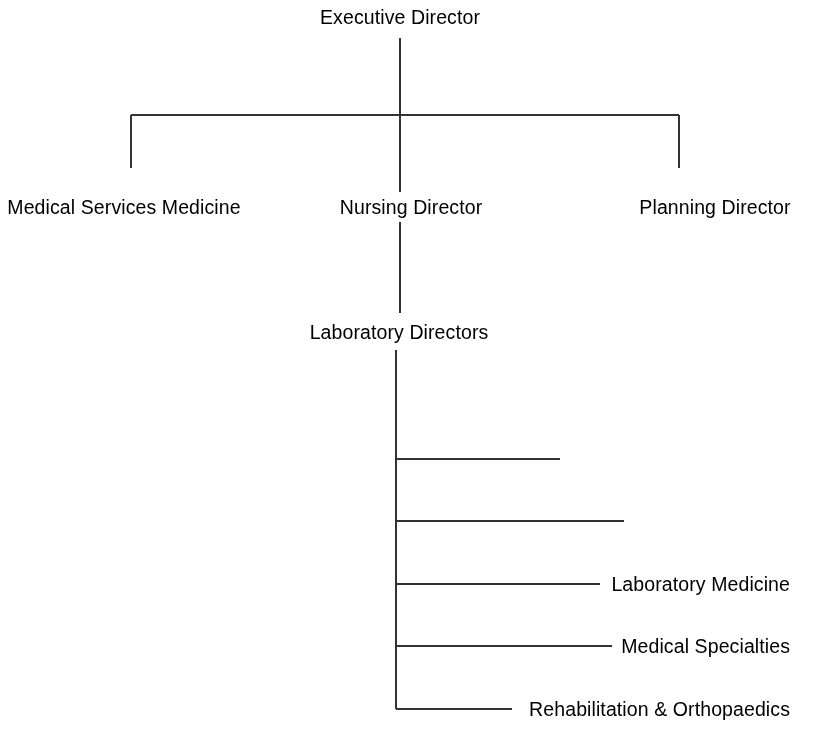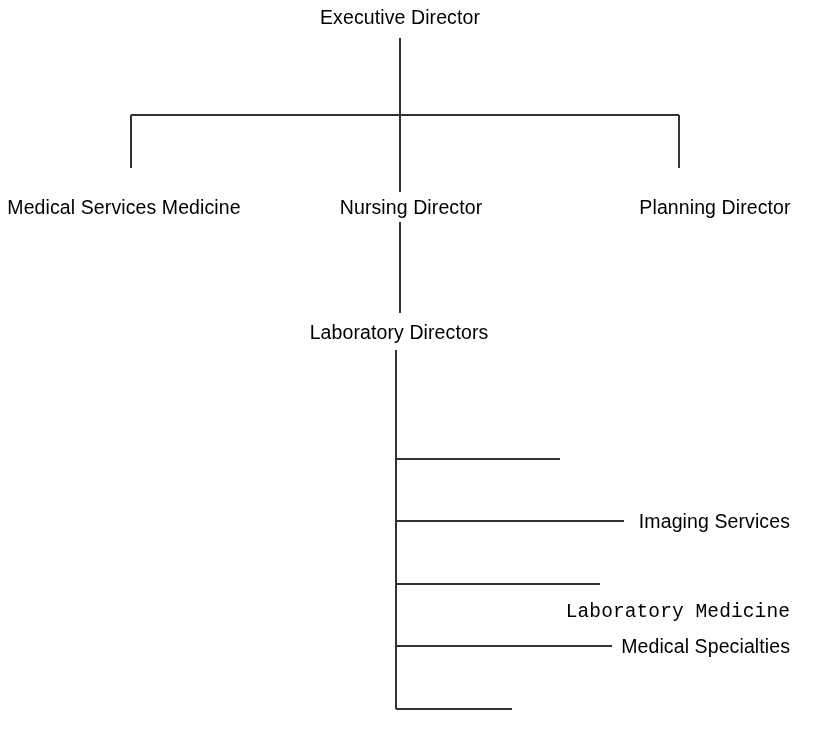--- a/index.html
+++ b/index.html
@@ -83,20 +83,20 @@
 
   <div class="node-label center" style="left:124px; top:195px;">Medical Services Medicine</div>
 
   <div class="node-label center" style="left:411px; top:195px;">Nursing Director</div>
 
   <div class="node-label center" style="left:715px; top:195px;">Planning Director</div>
 
   <div class="node-label center" style="left:399px; top:320px;">Laboratory Directors</div>
 
 
-  <div class="node-label right" style="left:790px; top:509px;">Imaging Services</div>
 
-  <div class="node-label right" style="left:790px; top:600px;font-family:Liberation Mono, monospace;">Laboratory Medicine</div>
+  <div class="node-label right" style="left:790px; top:572px;">Laboratory Medicine</div>
 
   <div class="node-label right" style="left:790px; top:634px;text-align:right;">Medical Specialties</div>
 
+  <div class="node-label right" style="left:790px; top:697px;">Rehabilitation &amp; Orthopaedics</div>
 
 </div>
 
 </body></html>

